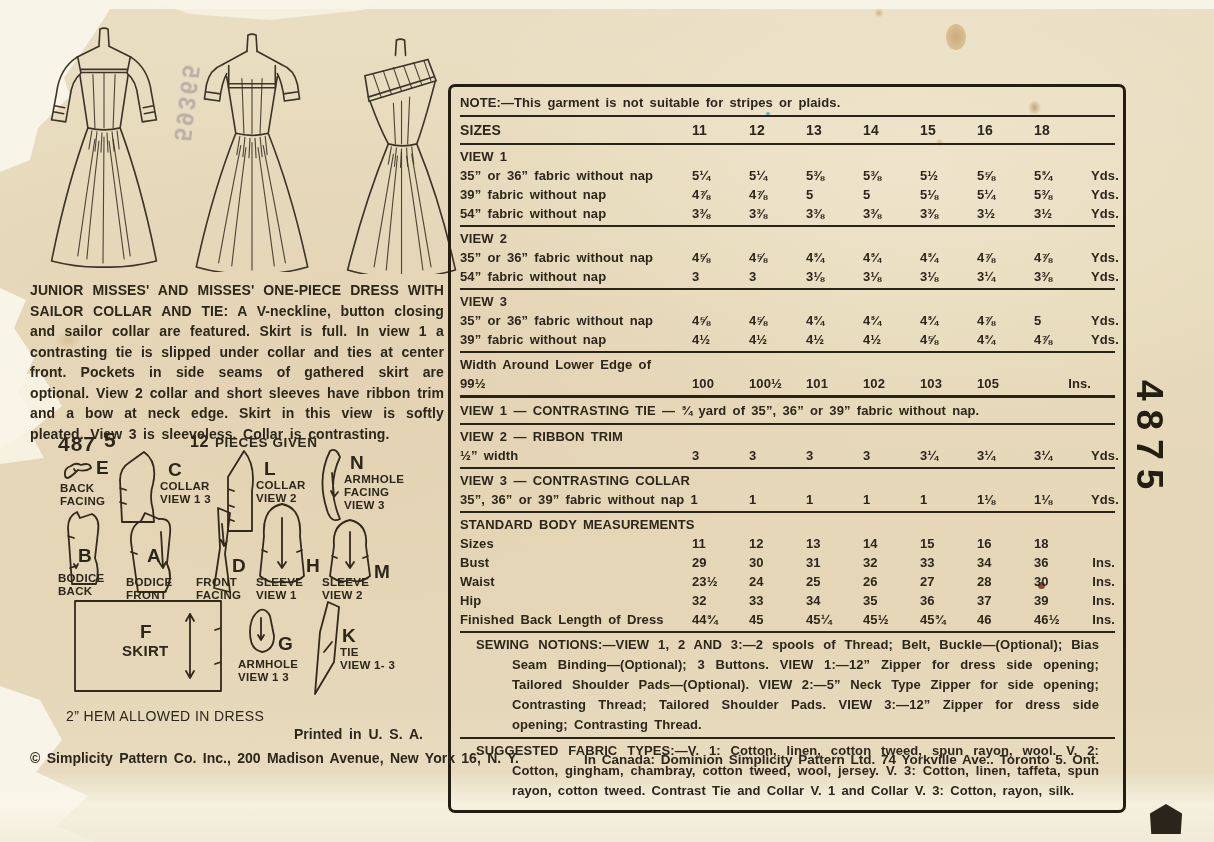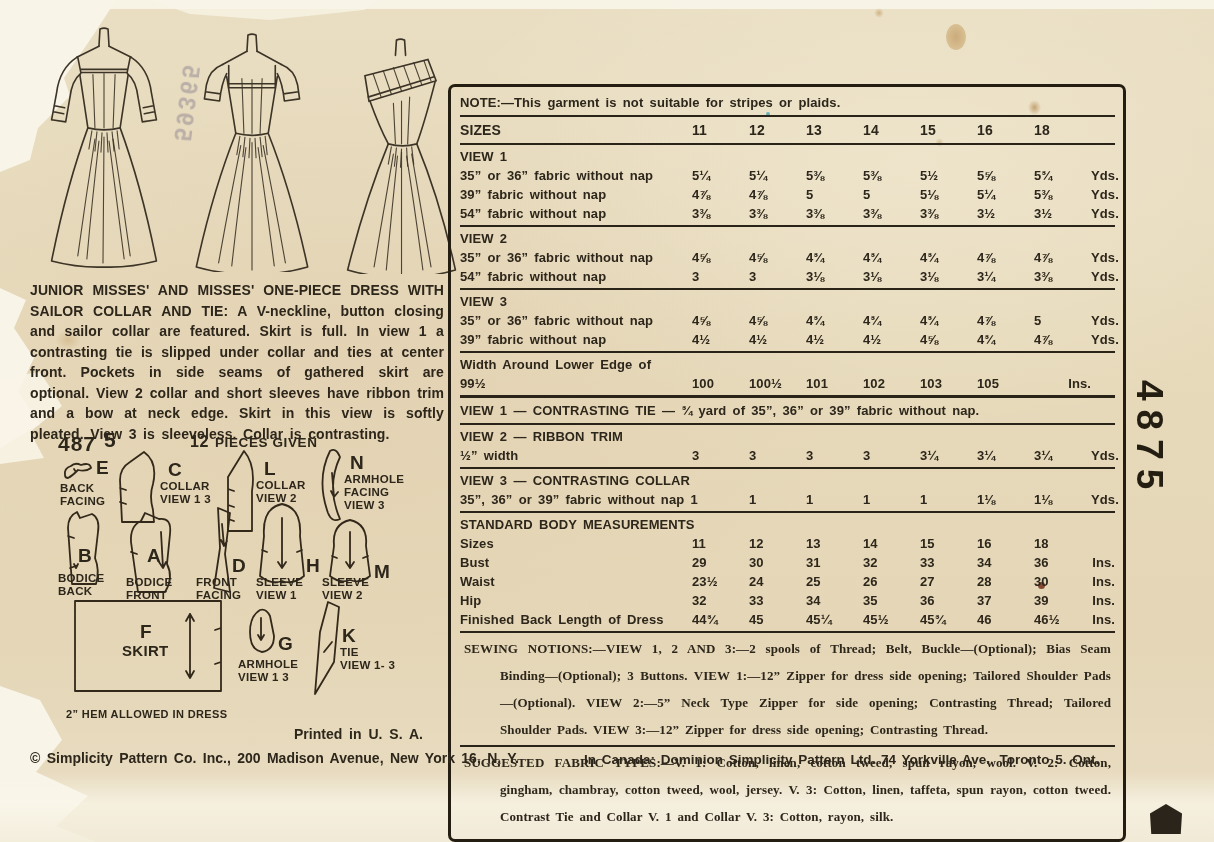--- a/index.html
+++ b/index.html
@@ -70,40 +70,40 @@
   .pc-l{left:196px;top:437px;} .pc-l .pl{left:40px;top:12px;}   .pc-l .cap{left:32px;top:32px;}
   .pc-n{left:286px;top:437px;} .pc-n .pl{left:36px;top:6px;}    .pc-n .cap{left:30px;top:26px;}
   .pc-b{left:36px;top:498px;}  .pc-b .pl{left:14px;top:38px;}   .pc-b .cap{left:-6px;top:64px;}
   .pc-a{left:100px;top:500px;} .pc-a .pl{left:19px;top:36px;}   .pc-a .cap{left:-2px;top:66px;}
   .pc-d{left:182px;top:496px;} .pc-d .pl{left:22px;top:50px;}   .pc-d .cap{left:-14px;top:70px;}
   .pc-h{left:228px;top:492px;} .pc-h .pl{left:50px;top:54px;}   .pc-h .cap{left:0px;top:74px;}
   .pc-m{left:298px;top:508px;} .pc-m .pl{left:48px;top:44px;}   .pc-m .cap{left:-4px;top:58px;}
   .pc-f{left:44px;top:588px;}  .pc-f .pl{left:68px;top:24px;}   .pc-f .cap{left:50px;top:46px;font-size:15px;}
   .pc-g{left:218px;top:598px;} .pc-g .pl{left:32px;top:26px;}   .pc-g .cap{left:-8px;top:50px;}
   .pc-k{left:284px;top:590px;} .pc-k .pl{left:30px;top:26px;}   .pc-k .cap{left:28px;top:46px;}
-  #hem-note{position:absolute;left:38px;top:698px;font-size:11px;font-weight:700;letter-spacing:.4px;}
+  #hem-note{position:absolute;left:38px;top:698px;font-size:14px;font-weight:400;letter-spacing:.4px;}
   #printed{position:absolute;left:266px;top:716px;font-size:14px;font-weight:700;word-spacing:3px;}
   
   #copyright{position:absolute;left:30px;top:750px;font-size:14px;font-weight:700;word-spacing:2.5px;}
   #canada{position:absolute;left:584px;top:752px;font-size:13.5px;font-weight:700;word-spacing:2px;}
   
   #tbl{position:absolute;left:448px;top:84px;width:678px;
     border:3px solid #241d12;border-radius:7px;
     padding:5px 8px 8px 9px;box-sizing:border-box;
     font-size:13px;font-weight:700;line-height:19px;word-spacing:2.5px;letter-spacing:.1px;}
   .rule{border-top:2px solid #2a2317;margin:2px 0 2px 0;}
   .rule.thick{border-top-width:3px;}
   .trow{display:grid;grid-template-columns:232px repeat(7,57px) 1fr;align-items:baseline;}
   .trow .lbl{white-space:nowrap;}
   .trow .val{white-space:nowrap;}
   .trow .unit{text-align:right;white-space:nowrap;}
   .trow.hdr{font-size:14px;line-height:22px;}
   .sec-heading-row{line-height:19px;}
   .fullrow{line-height:21px;}
-  .para{margin:1px 4px;text-align:justify;padding-left:36px;text-indent:-36px;line-height:27px;font-family:Liberation Serif, serif;}
+  .para{margin:1px 16px;text-align:justify;padding-left:36px;text-indent:-36px;line-height:20px;}
   #note-row{line-height:21px;}
   
   #vert-num{position:absolute;left:1128px;top:380px;writing-mode:vertical-rl;
     font-size:37px;font-weight:700;letter-spacing:9px;color:#241d12;}
   
   #corner-mark{position:absolute;left:1150px;top:804px;width:32px;height:30px;background:#2b241a;
     clip-path:polygon(50% 0,100% 32%,96% 100%,4% 100%,0 32%);}
 </style>
 </head>
 <body>

